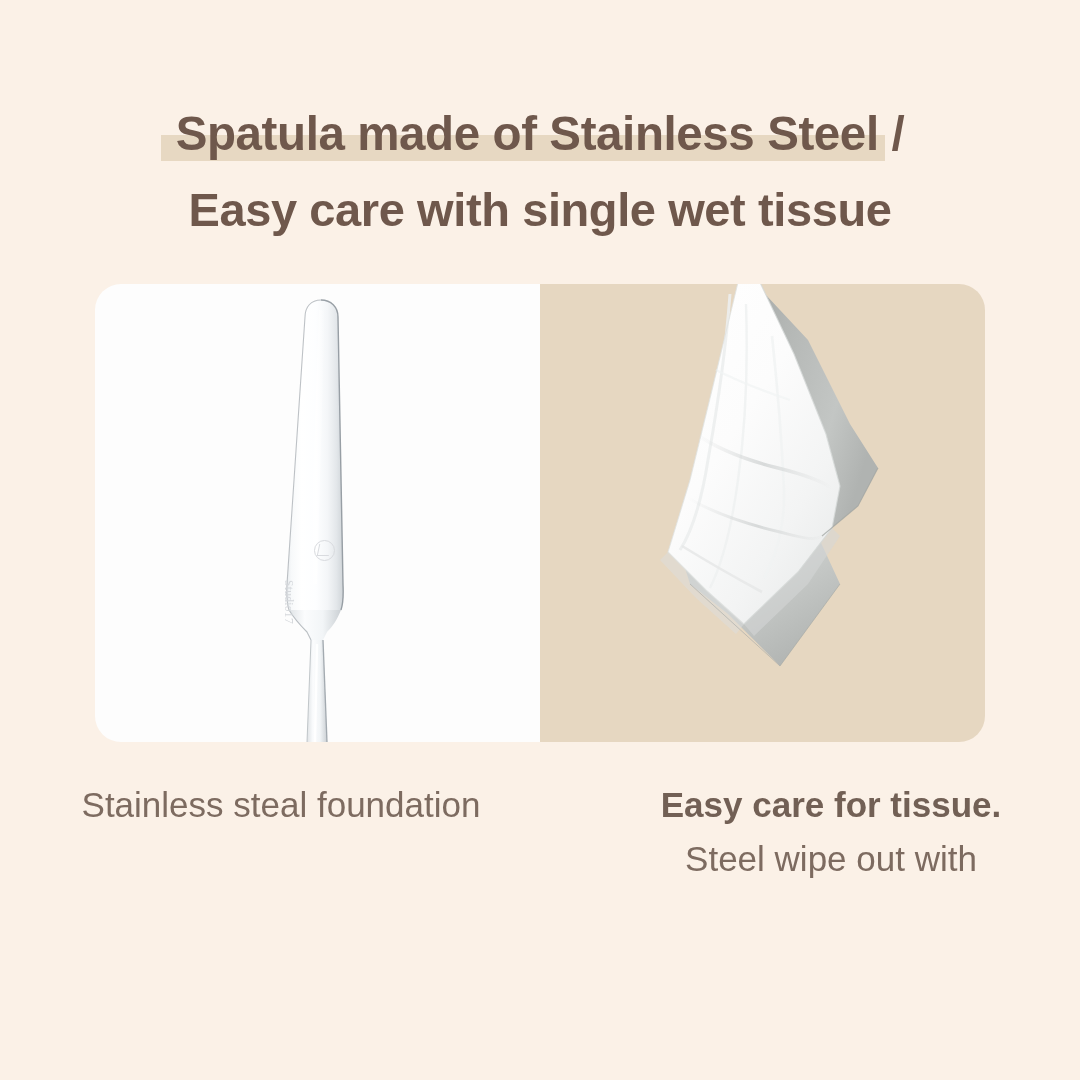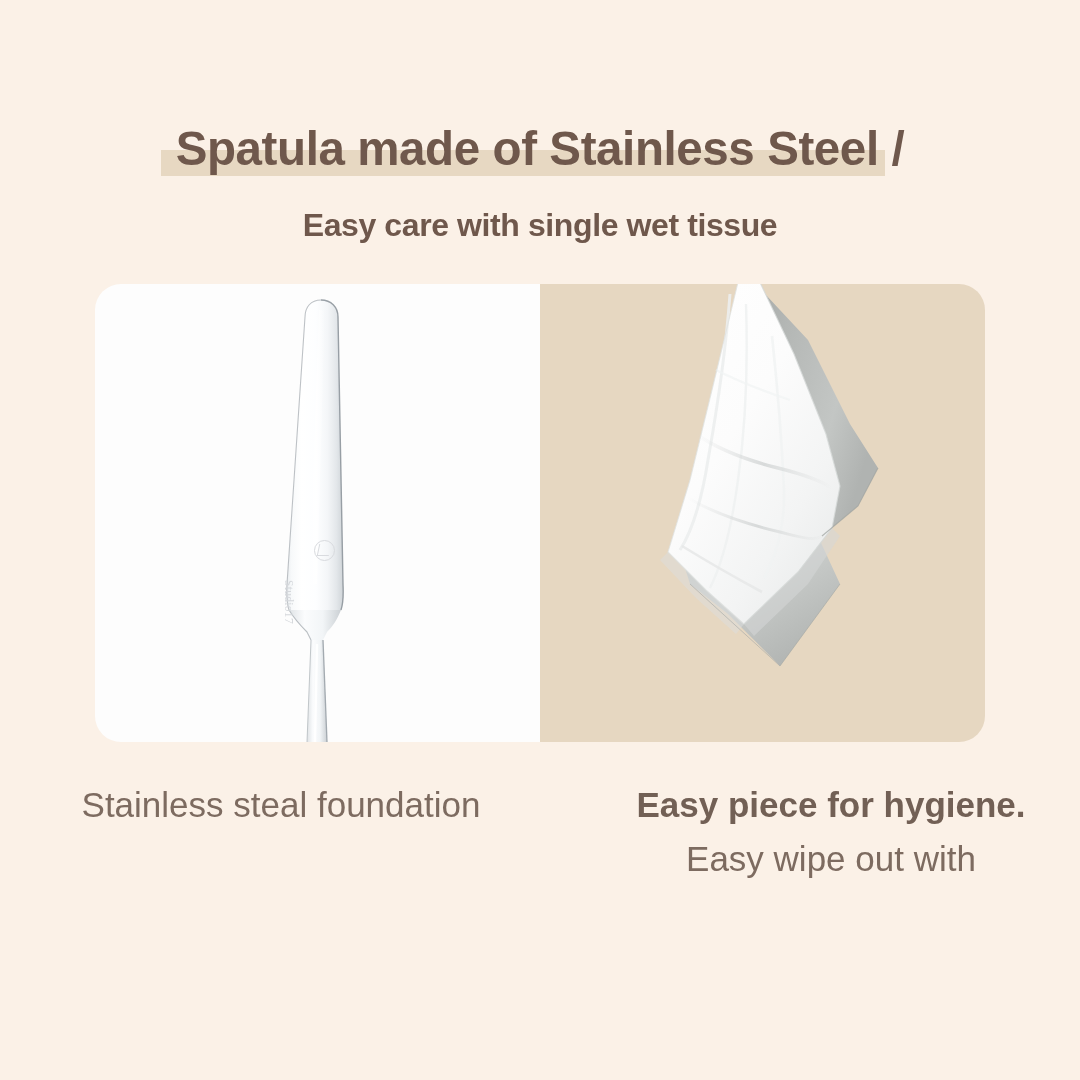--- a/index.html
+++ b/index.html
@@ -18,29 +18,29 @@
   .page {
     position: relative;
     width: 1080px;
     height: 1080px;
     background: #fbf1e7;
   }
 
   
   .headline {
     position: absolute;
-    top: 111px;
+    top: 96px;
     left: 0;
     width: 1080px;
     text-align: center;
   }
   .headline-line {
     position: relative;
     display: block;
-    font-size: 32px;
+    font-size: 47px;
     font-weight: bold;
     color: #6f584c;
     letter-spacing: -0.4px;
     line-height: 76px;
     white-space: nowrap;
   }
   .headline-line-1 {
     font-size: 47.5px;
   }
   .hl-mark {
@@ -323,18 +323,18 @@
         </svg>
       </div>
     </div>
   </div>
 
   <div class="captions">
     <div class="caption-col caption-left">
       <span class="cap-line">Stainless steal foundation</span>
     </div>
     <div class="caption-col caption-right">
-      <span class="cap-line strong">Easy piece for hygiene.</span>
-      <span class="cap-line">Easy wipe out with</span>
+      <span class="cap-line strong">Easy care for tissue.</span>
+      <span class="cap-line">Steel wipe out with</span>
     </div>
   </div>
 
 </div>
 
 </body></html>

